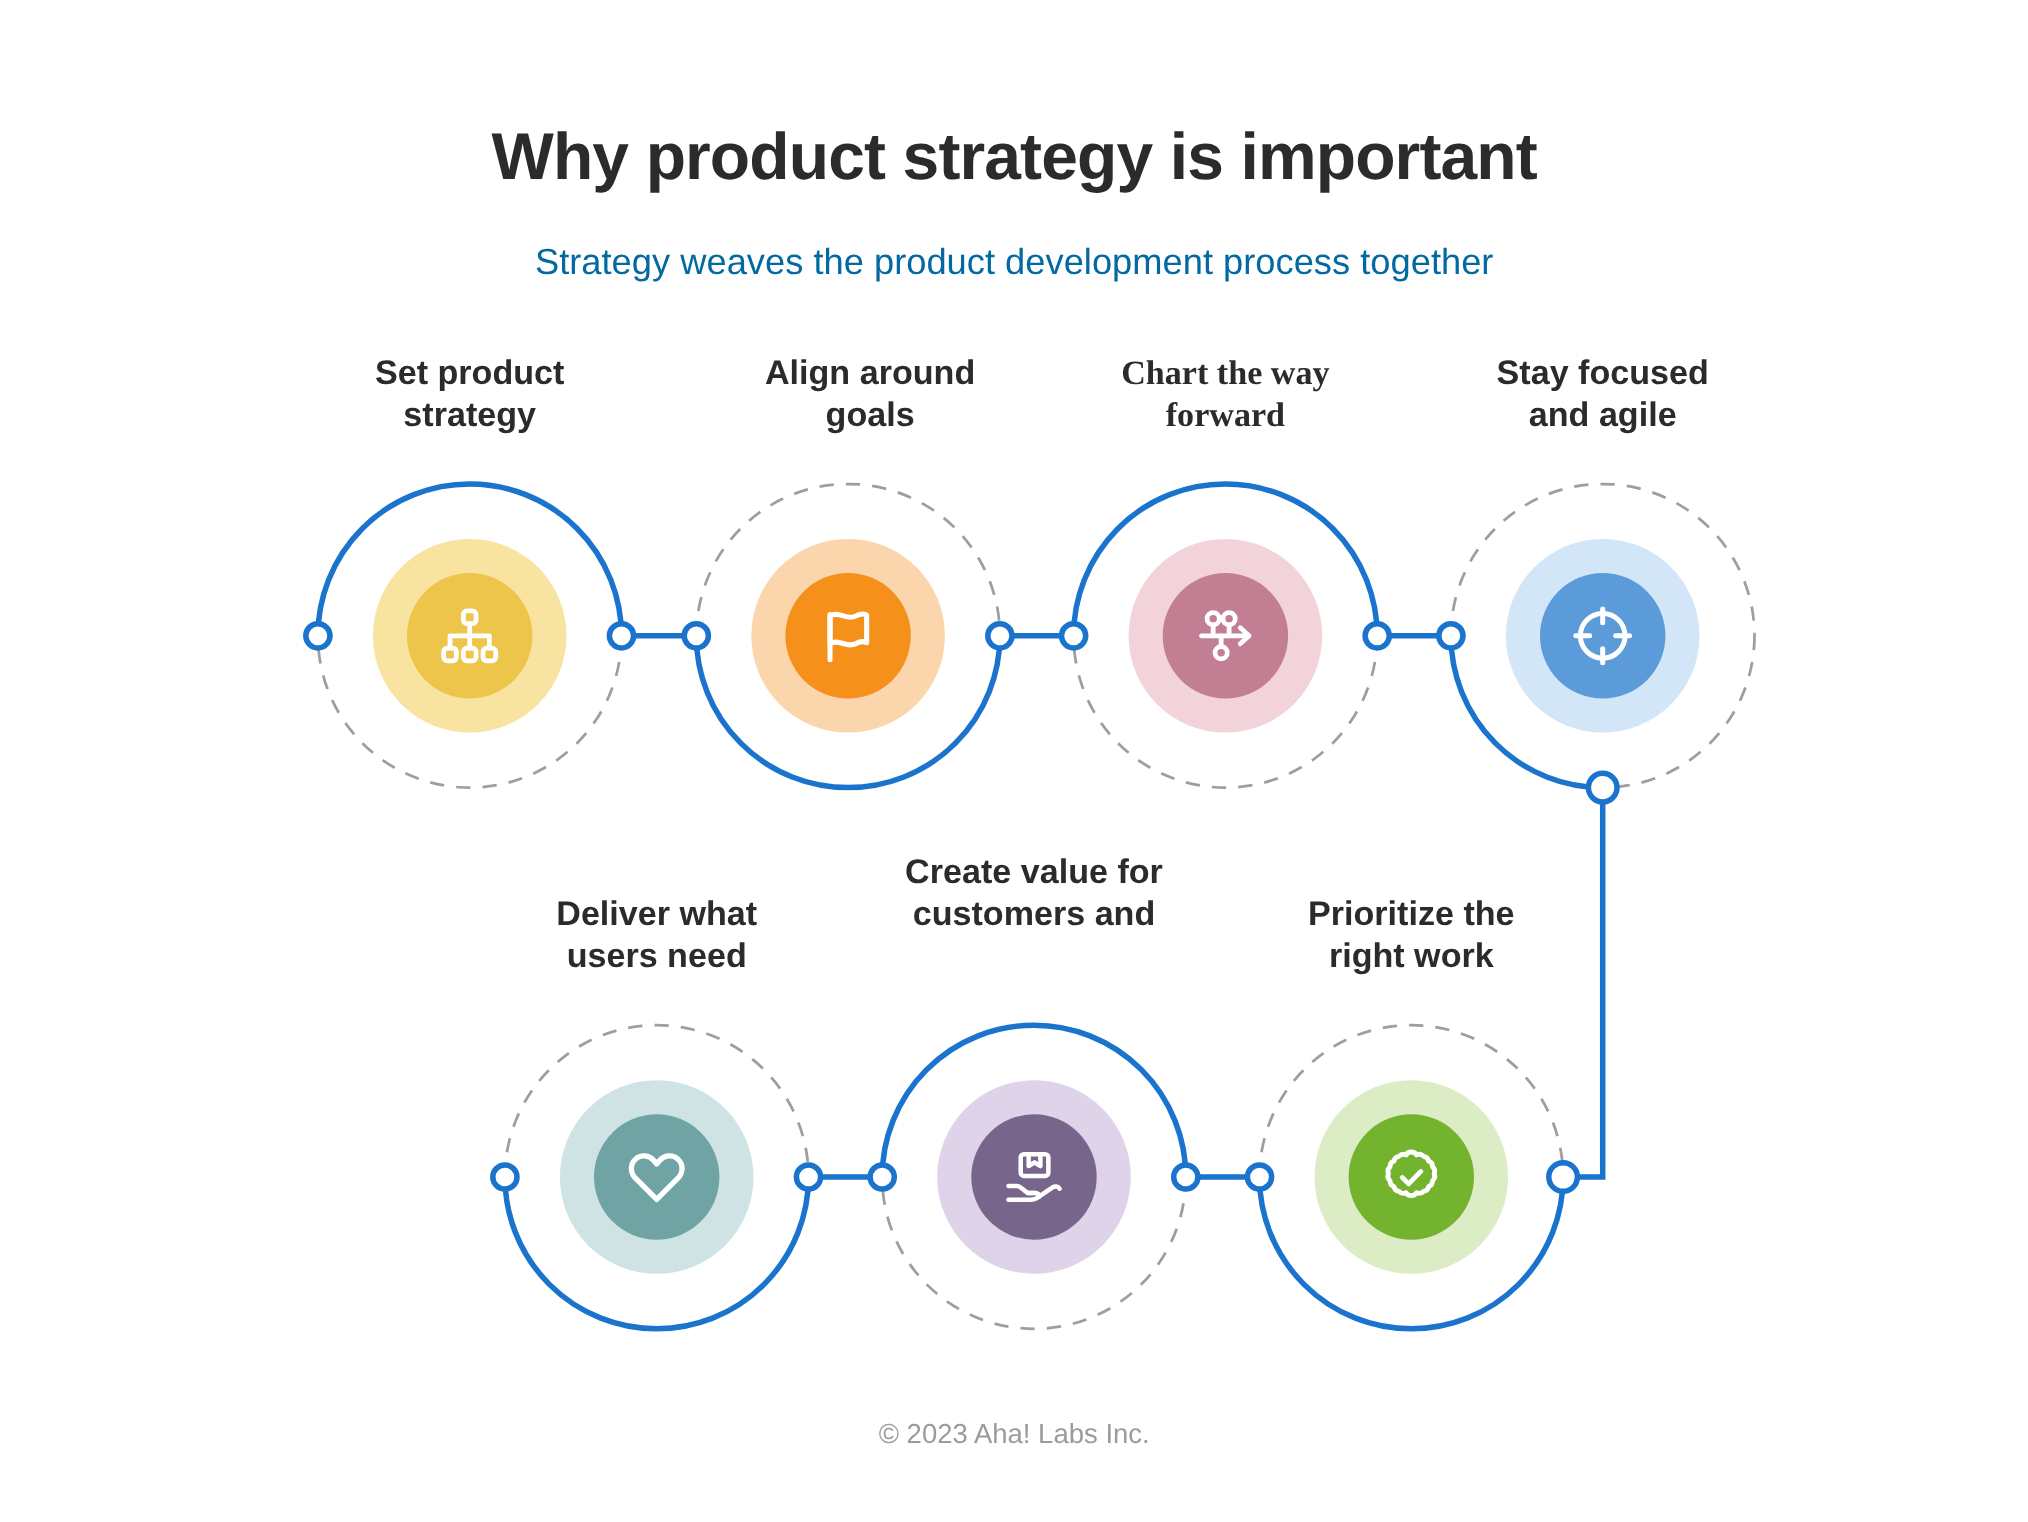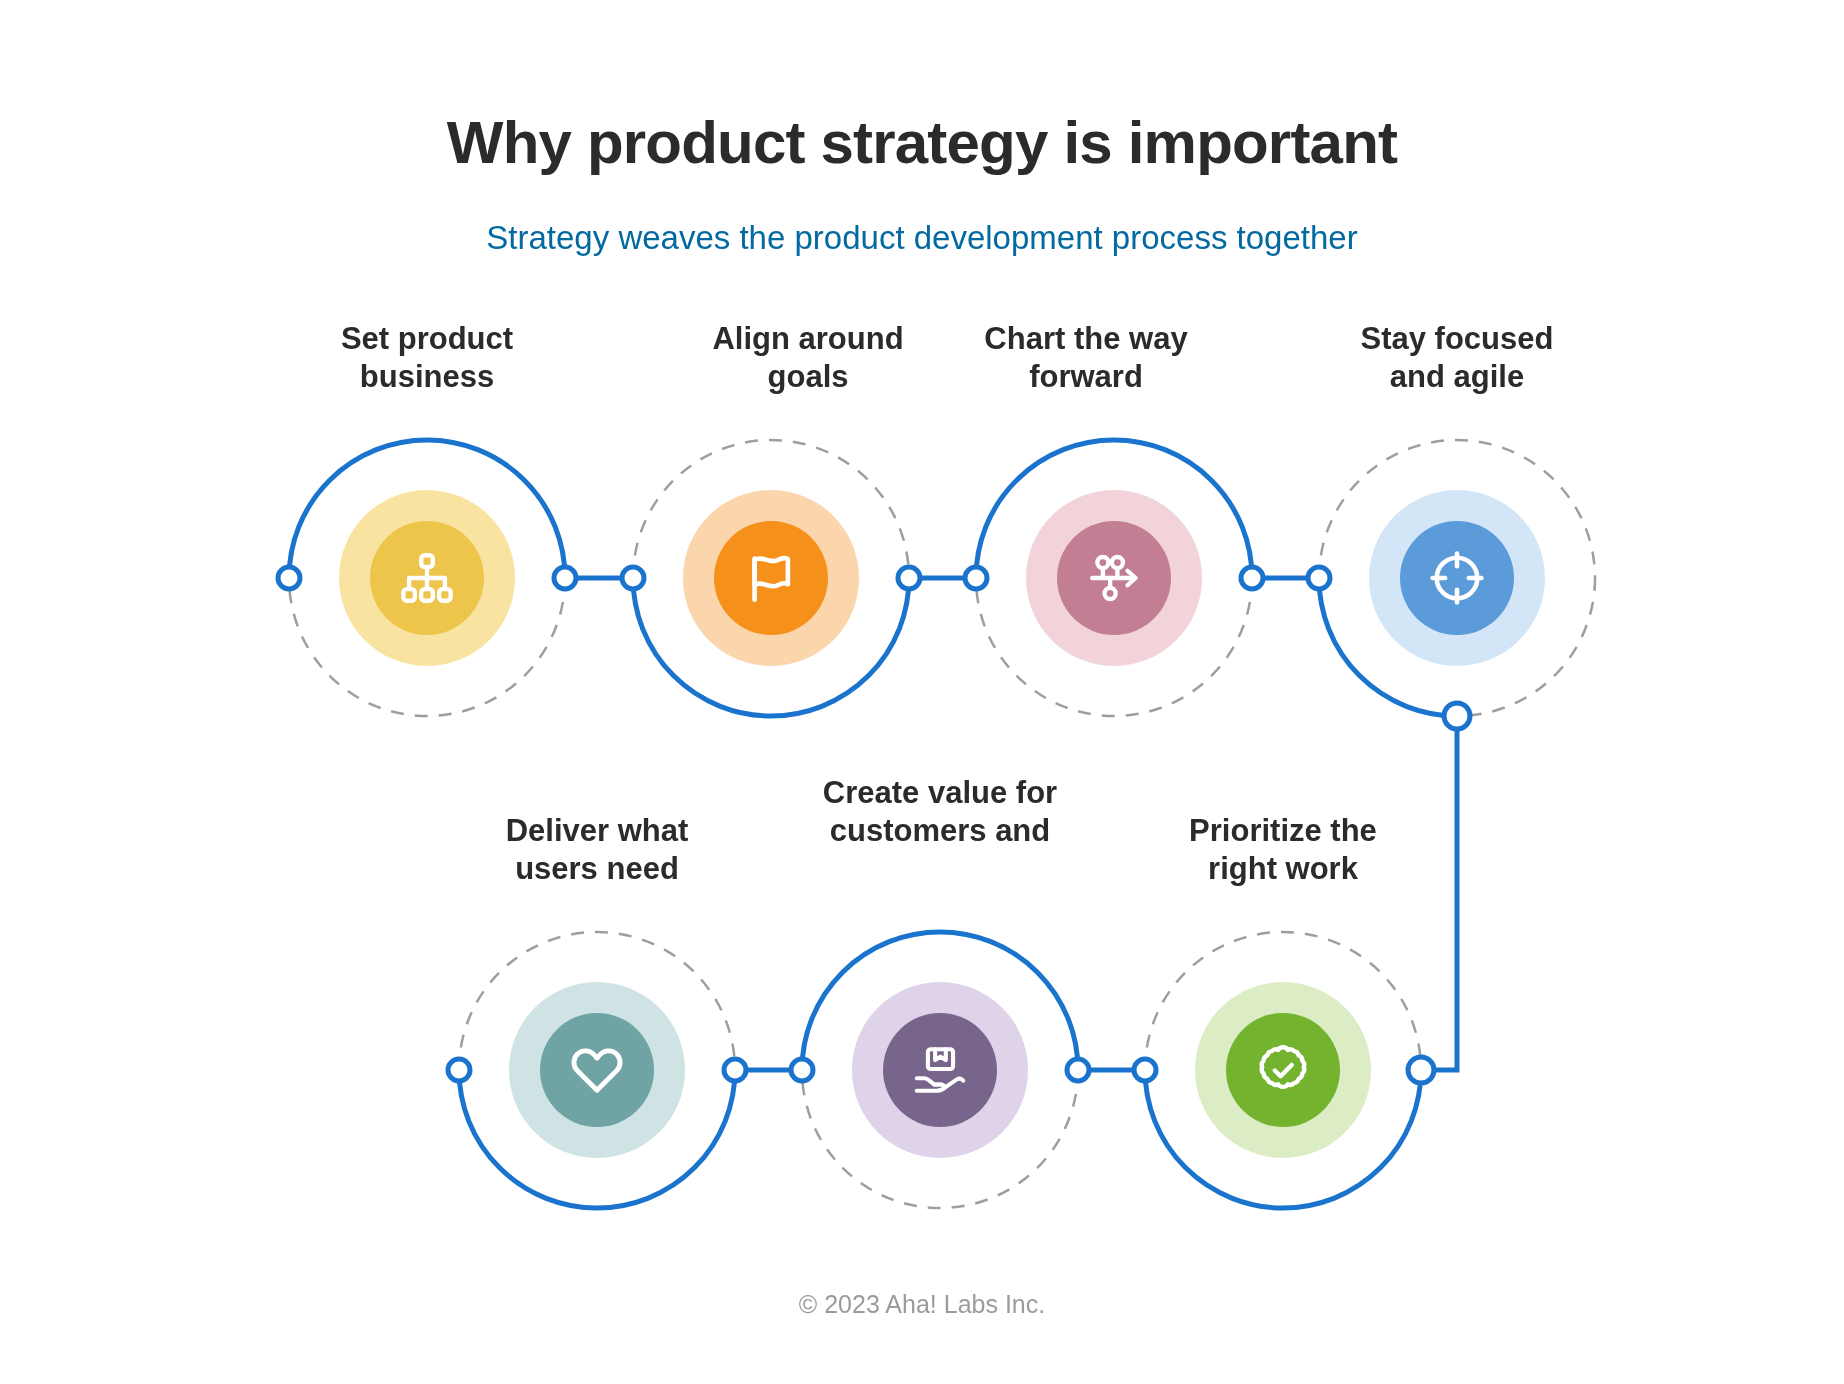--- a/index.html
+++ b/index.html
@@ -118,27 +118,27 @@
       <circle cx="1145" cy="1070" r="11"></circle>
       <circle cx="1078" cy="1070" r="11"></circle>
       <circle cx="802" cy="1070" r="11"></circle>
       <circle cx="735" cy="1070" r="11"></circle>
       <circle cx="459" cy="1070" r="11"></circle>
     </g>
   </svg>
 
   <div class="nlabel" style="left:277px;top:320px;">
     <div>Set product</div>
-    <div>business</div>
-  </div>
-  <div class="nlabel" style="left:658px;top:320px;text-align:center;">
+    <div>strategy</div>
+  </div>
+  <div class="nlabel" style="left:641px;top:320px;text-align:center;">
     <div>Align around</div>
     <div>goals</div>
   </div>
-  <div class="nlabel" style="left:936px;top:320px;">
+  <div class="nlabel" style="left:964px;top:320px;font-family:Liberation Serif, serif;">
     <div>Chart the way</div>
     <div>forward</div>
   </div>
   <div class="nlabel" style="left:1307px;top:320px;">
     <div>Stay focused</div>
     <div>and agile</div>
   </div>
 
   <div class="nlabel" style="left:447px;top:812px;">
     <div>Deliver what</div>

